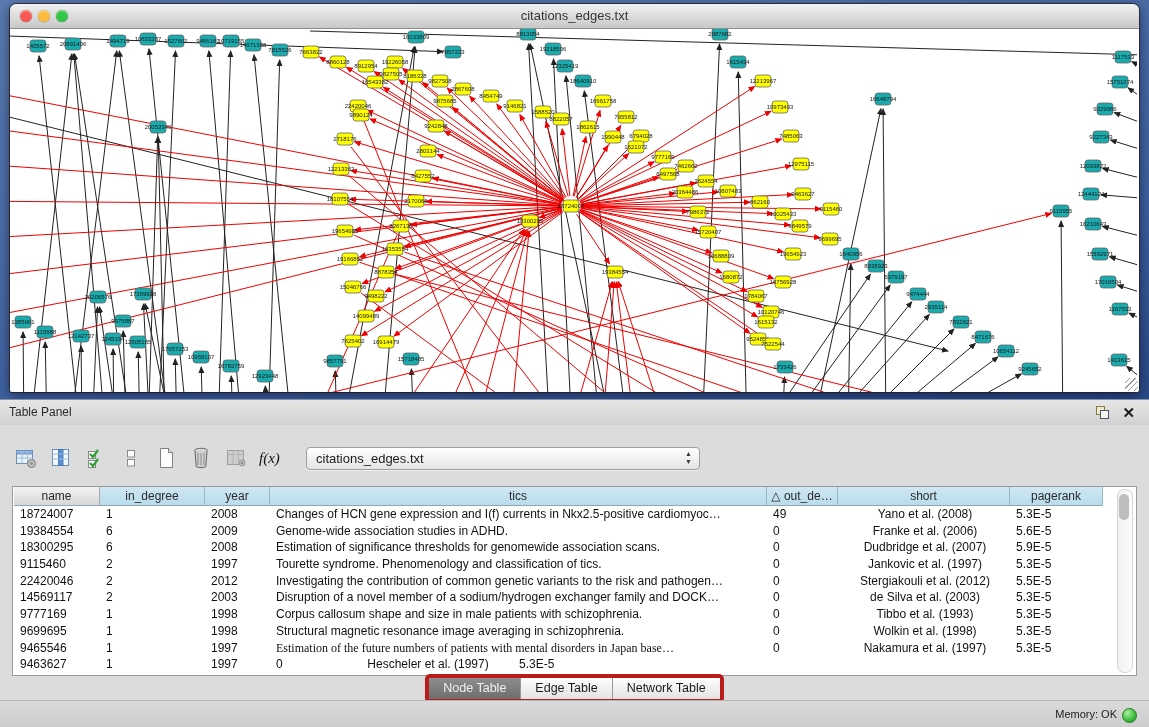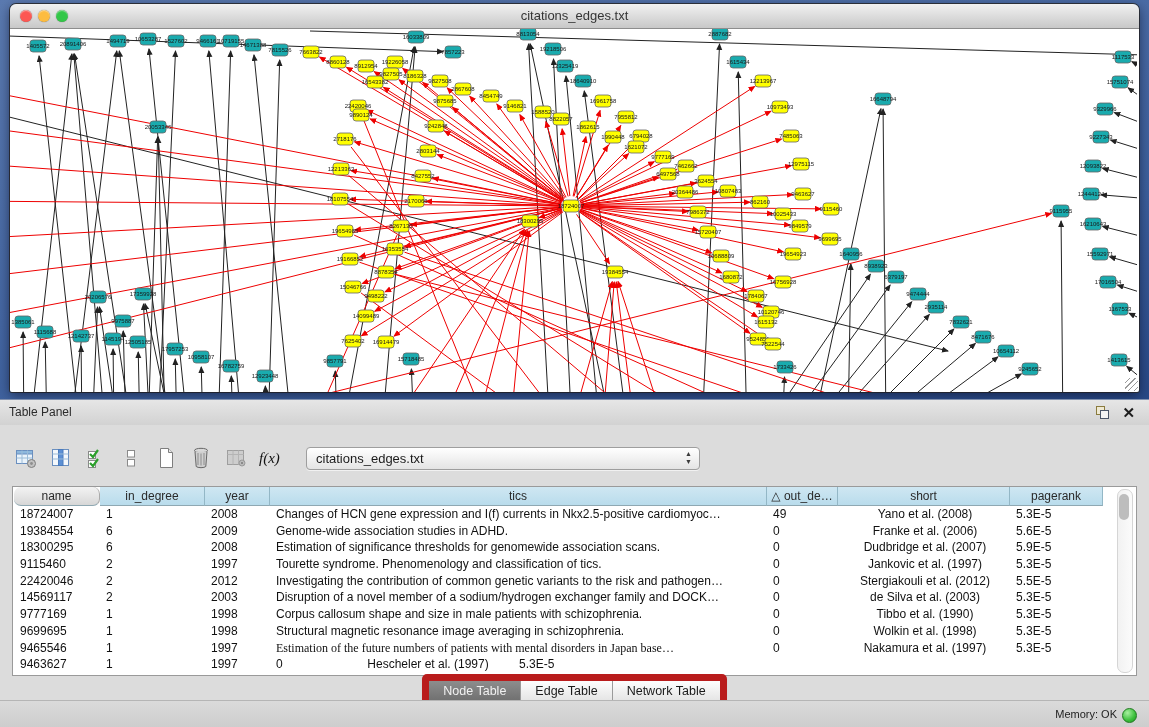--- a/index.html
+++ b/index.html
@@ -31,29 +31,29 @@
   .ticon{width:24px;height:24px;display:inline-block;}
   .fx{font-family:"Liberation Serif",serif;font-style:italic;font-size:15px;color:#111;line-height:24px;}
   .tbl-select{position:relative;margin-left:12px;width:392px;height:21px;border:1px solid #9e9e9e;border-radius:4px;
     background:linear-gradient(#ffffff,#e4e4e4);box-shadow:0 1px 0 rgba(255,255,255,.6);}
   .tbl-select .val{position:absolute;left:9px;top:0;line-height:21px;font-size:13px;color:#1b1b1b;}
   .stepper{position:absolute;right:7px;top:2px;font-size:7px;line-height:8px;color:#3a3a3a;text-align:center;}
   .table-area{position:absolute;left:12px;right:12px;top:86px;height:188px;background:#fff;border:1px solid #9a9a9a;}
   .thead{position:absolute;left:1px;top:0;height:19px;display:flex;}
   .th{box-sizing:border-box;height:19px;line-height:18px;font-size:12px;color:#2a2a2a;text-align:center;
       background:linear-gradient(#cfe7f2,#b9dcec);border-right:1px solid #93b7c6;border-bottom:1px solid #8fa8b2;overflow:hidden;white-space:nowrap;}
-  .th.plain{background:linear-gradient(#f3f3f3,#d7d7d7);border-right:1px solid #aaa;border-radius:7px;}
+  .th.plain{background:linear-gradient(#f3f3f3,#d7d7d7);border-right:1px solid #aaa;}
   .tbody{position:absolute;left:1px;top:19px;bottom:0;overflow:hidden;}
   .tr{display:flex;height:16.7px;}
   .td{box-sizing:border-box;height:16.7px;line-height:16.7px;font-size:12px;color:#111;
       padding:0 4px 0 6px;overflow:hidden;white-space:nowrap;}
   .vscroll{position:absolute;right:3px;top:2px;bottom:2px;width:14px;background:linear-gradient(90deg,#f2f2f2,#fbfbfb);border:1px solid #d5d5d5;border-radius:7px;}
   .vthumb{position:absolute;left:1px;top:4px;width:10px;height:26px;border-radius:5px;background:#bdbdbd;}
   .tabbar{position:absolute;left:0;right:0;top:274px;height:22px;text-align:center;}
-  .seg{display:inline-flex;border:7px solid #b91c1c;border-radius:5px;overflow:hidden;height:21px;
+  .seg{display:inline-flex;border:4px solid #b91c1c;border-radius:5px;overflow:hidden;height:21px;
        box-shadow:0 1px 1px rgba(0,0,0,.15);align-items:center;}
   .seg .tab{padding:0 14px;line-height:21px;font-size:12.5px;color:#1a1a1a;background:linear-gradient(#fdfdfd,#e3e3e3);border-right:1px solid #9a9a9a;}
   .seg .tab:last-child{border-right:none;}
   .seg .tab.active{background:linear-gradient(#8d8d8d,#6e6e6e);color:#f1f1f1;}
   .statusbar{position:absolute;left:0;right:0;bottom:0;height:27px;background:linear-gradient(#dadada,#cdcdcd);border-top:1px solid #b5b5b5;}
   .mem-label{position:absolute;right:32px;top:0;line-height:27px;font-size:11px;color:#222;}
   .mem-dot{position:absolute;right:12px;top:7px;width:13px;height:13px;border-radius:50%;
     background:radial-gradient(circle at 35% 30%,#a8f0a0,#3bbf3b 60%,#249324);border:1px solid #1f7a1f;}
 </style>
 </head>
@@ -615,21 +615,21 @@
             <div class="td" style="width: 71px; text-align: left;">0</div>
             <div class="td" style="width: 172px; text-align: center;">de Silva et al. (2003)</div>
             <div class="td" style="width: 93px; text-align: left;">5.3E-5</div>
           </div>
           <div class="tr">
             <div class="td" style="width: 86px; text-align: left;">9777169</div>
             <div class="td" style="width: 105px; text-align: left;">1</div>
             <div class="td" style="width: 65px; text-align: left;">1998</div>
             <div class="td" style="width: 497px; text-align: left;">Corpus callosum shape and size in male patients with schizophrenia.</div>
             <div class="td" style="width: 71px; text-align: left;">0</div>
-            <div class="td" style="width: 172px; text-align: center;">Tibbo et al. (1990)</div>
+            <div class="td" style="width: 172px; text-align: center;">Tibbo et al. (1993)</div>
             <div class="td" style="width: 93px; text-align: left;">5.3E-5</div>
           </div>
           <div class="tr">
             <div class="td" style="width: 86px; text-align: left;">9699695</div>
             <div class="td" style="width: 105px; text-align: left;">1</div>
             <div class="td" style="width: 65px; text-align: left;">1998</div>
             <div class="td" style="width: 497px; text-align: left;">Structural magnetic resonance image averaging in schizophrenia.</div>
             <div class="td" style="width: 71px; text-align: left;">0</div>
             <div class="td" style="width: 172px; text-align: center;">Wolkin et al. (1998)</div>
             <div class="td" style="width: 93px; text-align: left;">5.3E-5</div>

